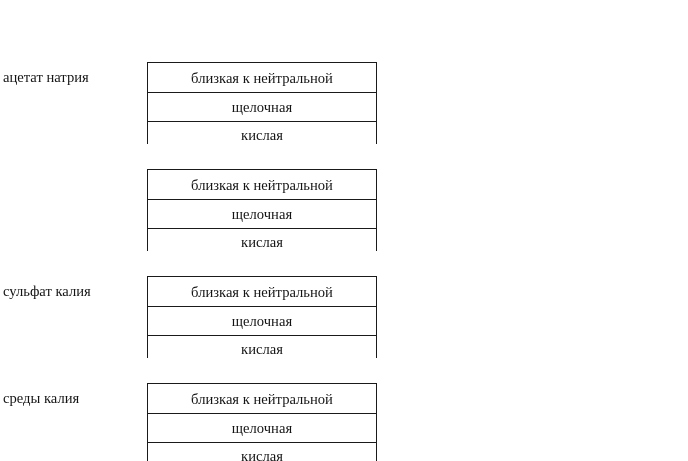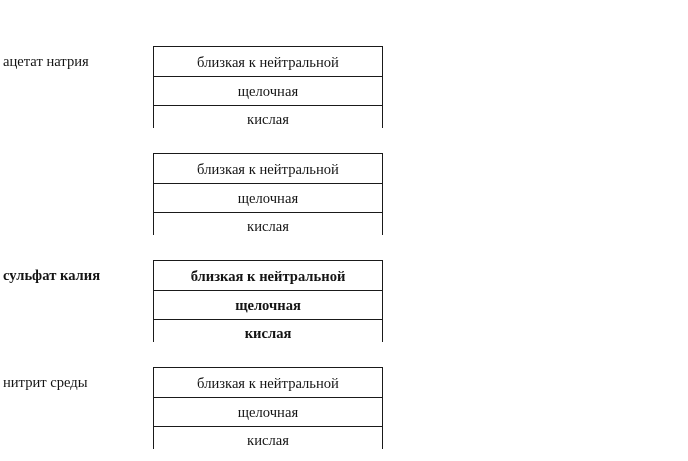--- a/index.html
+++ b/index.html
@@ -36,44 +36,45 @@
     letter-spacing: 0.05px;
     white-space: pre-wrap;
   }
 
   
   .group {
     position: absolute;
     left: 0;
     width: 688px;
     height: 87px;
+    margin-top: 16px;
   }
   .group-1 { top: 46px; }
   .group-2 { top: 153px; }
-  .group-3 { top: 260px; font-weight: bold; }
+  .group-3 { top: 260px; }
   .group-4 { top: 367px; }
 
   .term {
     position: absolute;
     left: 3px;
     top: 0;
     width: 155px;
     height: 29px;
     display: flex;
     align-items: center;
     justify-content: flex-start;
     font-size: 14.6px;
     line-height: 18px;
     color: #141414;
     white-space: nowrap;
   }
 
   .options {
     position: absolute;
-    left: 153px;
+    left: 147px;
     top: 0;
     width: 230px;
     height: 82px;
     border: 1.4px solid #1a1a1a;
     box-sizing: border-box;
     background: #ffffff;
   }
 
   .option {
     height: 29px;
@@ -120,21 +121,21 @@
   <div class="group group-3">
     <div class="term">сульфат калия</div>
     <div class="options">
       <div class="option">близкая к нейтральной</div>
       <div class="option">щелочная</div>
       <div class="option">кислая</div>
     </div>
   </div>
 
   <div class="group group-4">
-    <div class="term">нитрит среды</div>
+    <div class="term">среды калия</div>
     <div class="options">
       <div class="option">близкая к нейтральной</div>
       <div class="option">щелочная</div>
       <div class="option">кислая</div>
     </div>
   </div>
 
 </div>
 
 </body></html>

